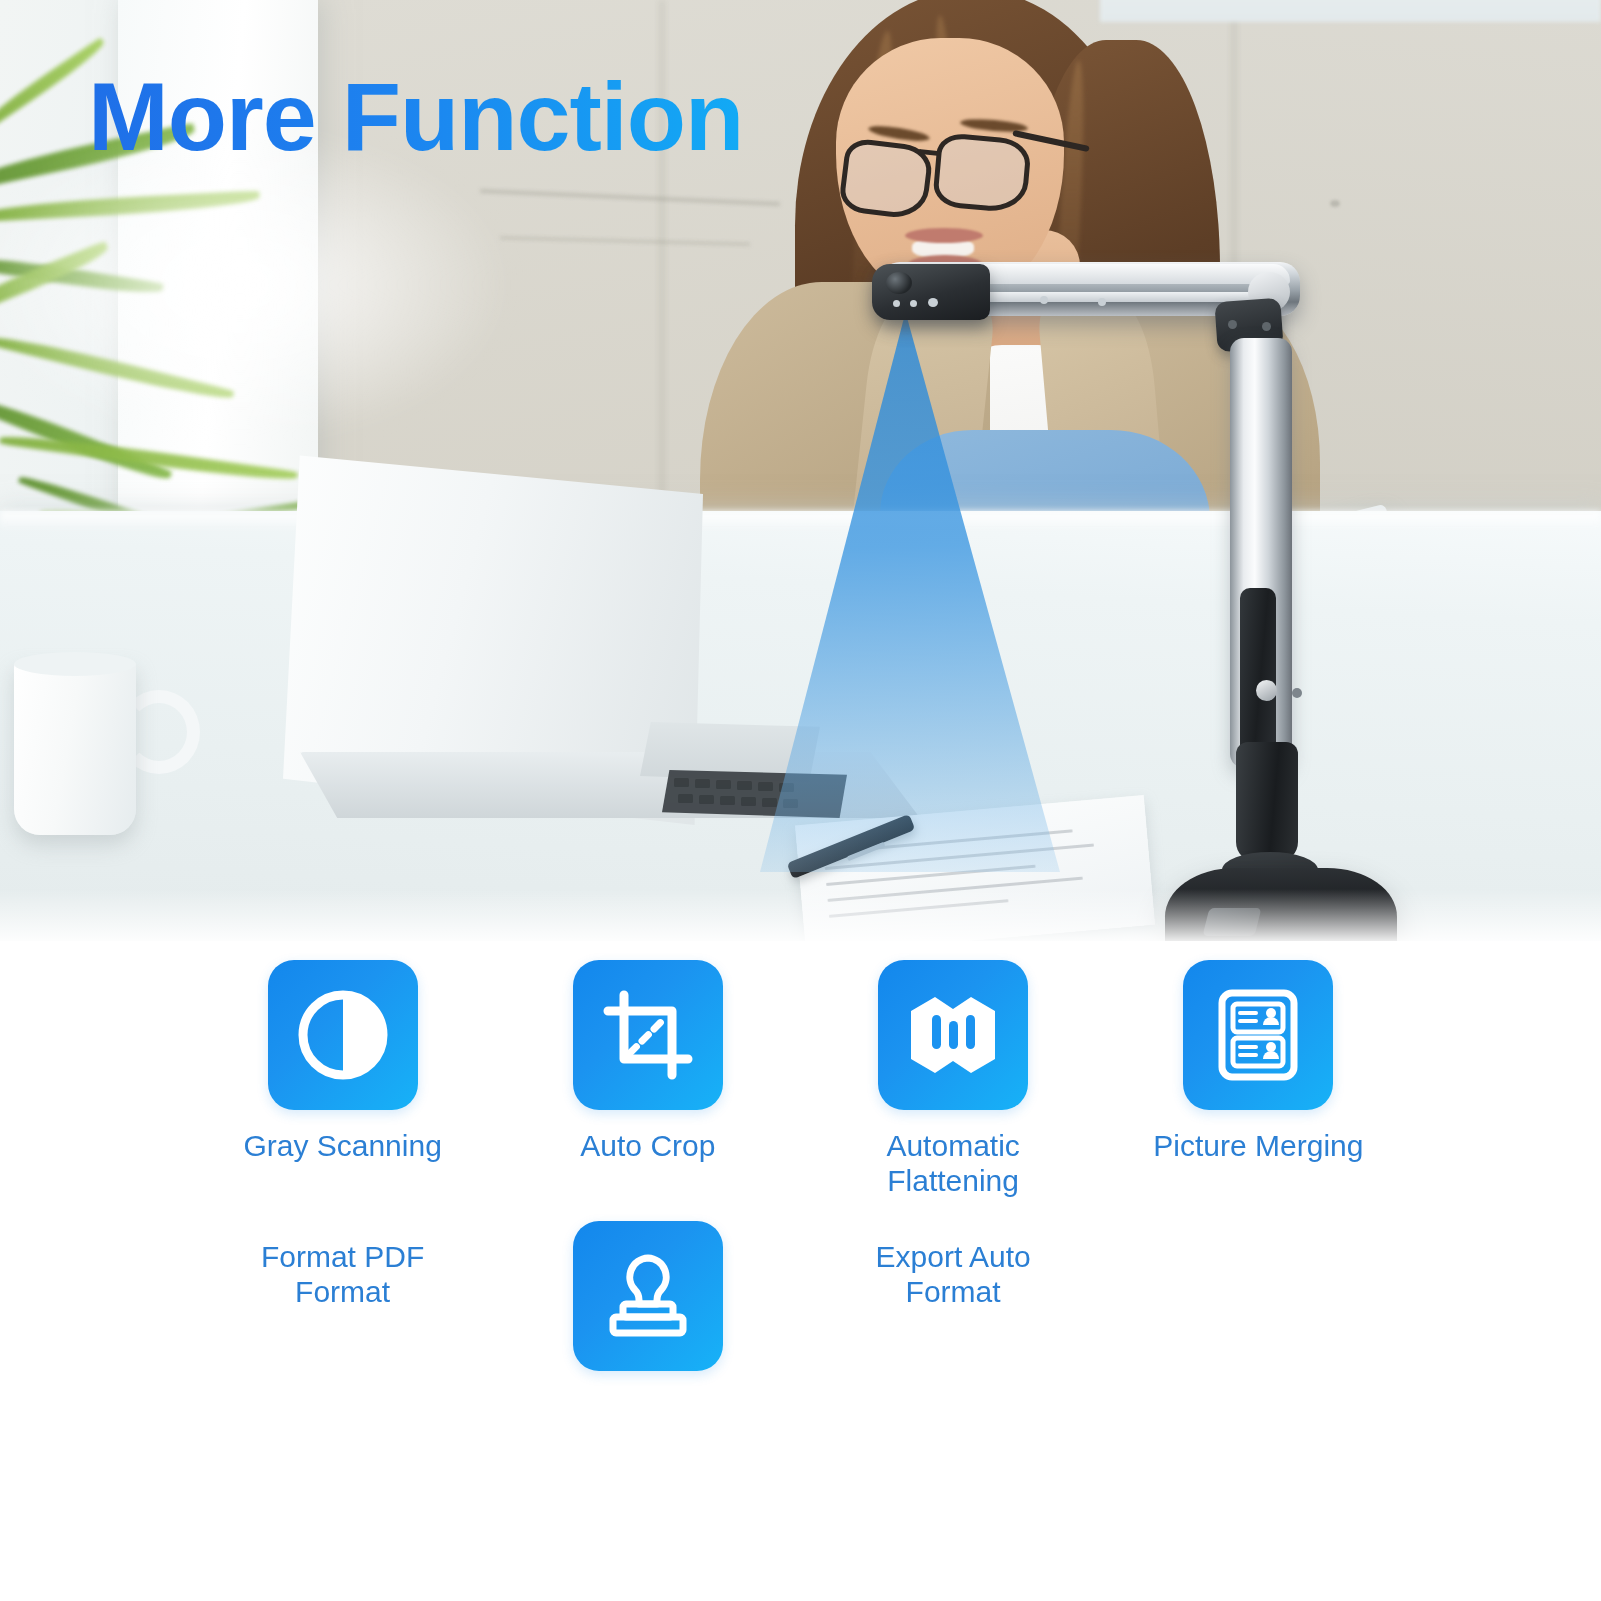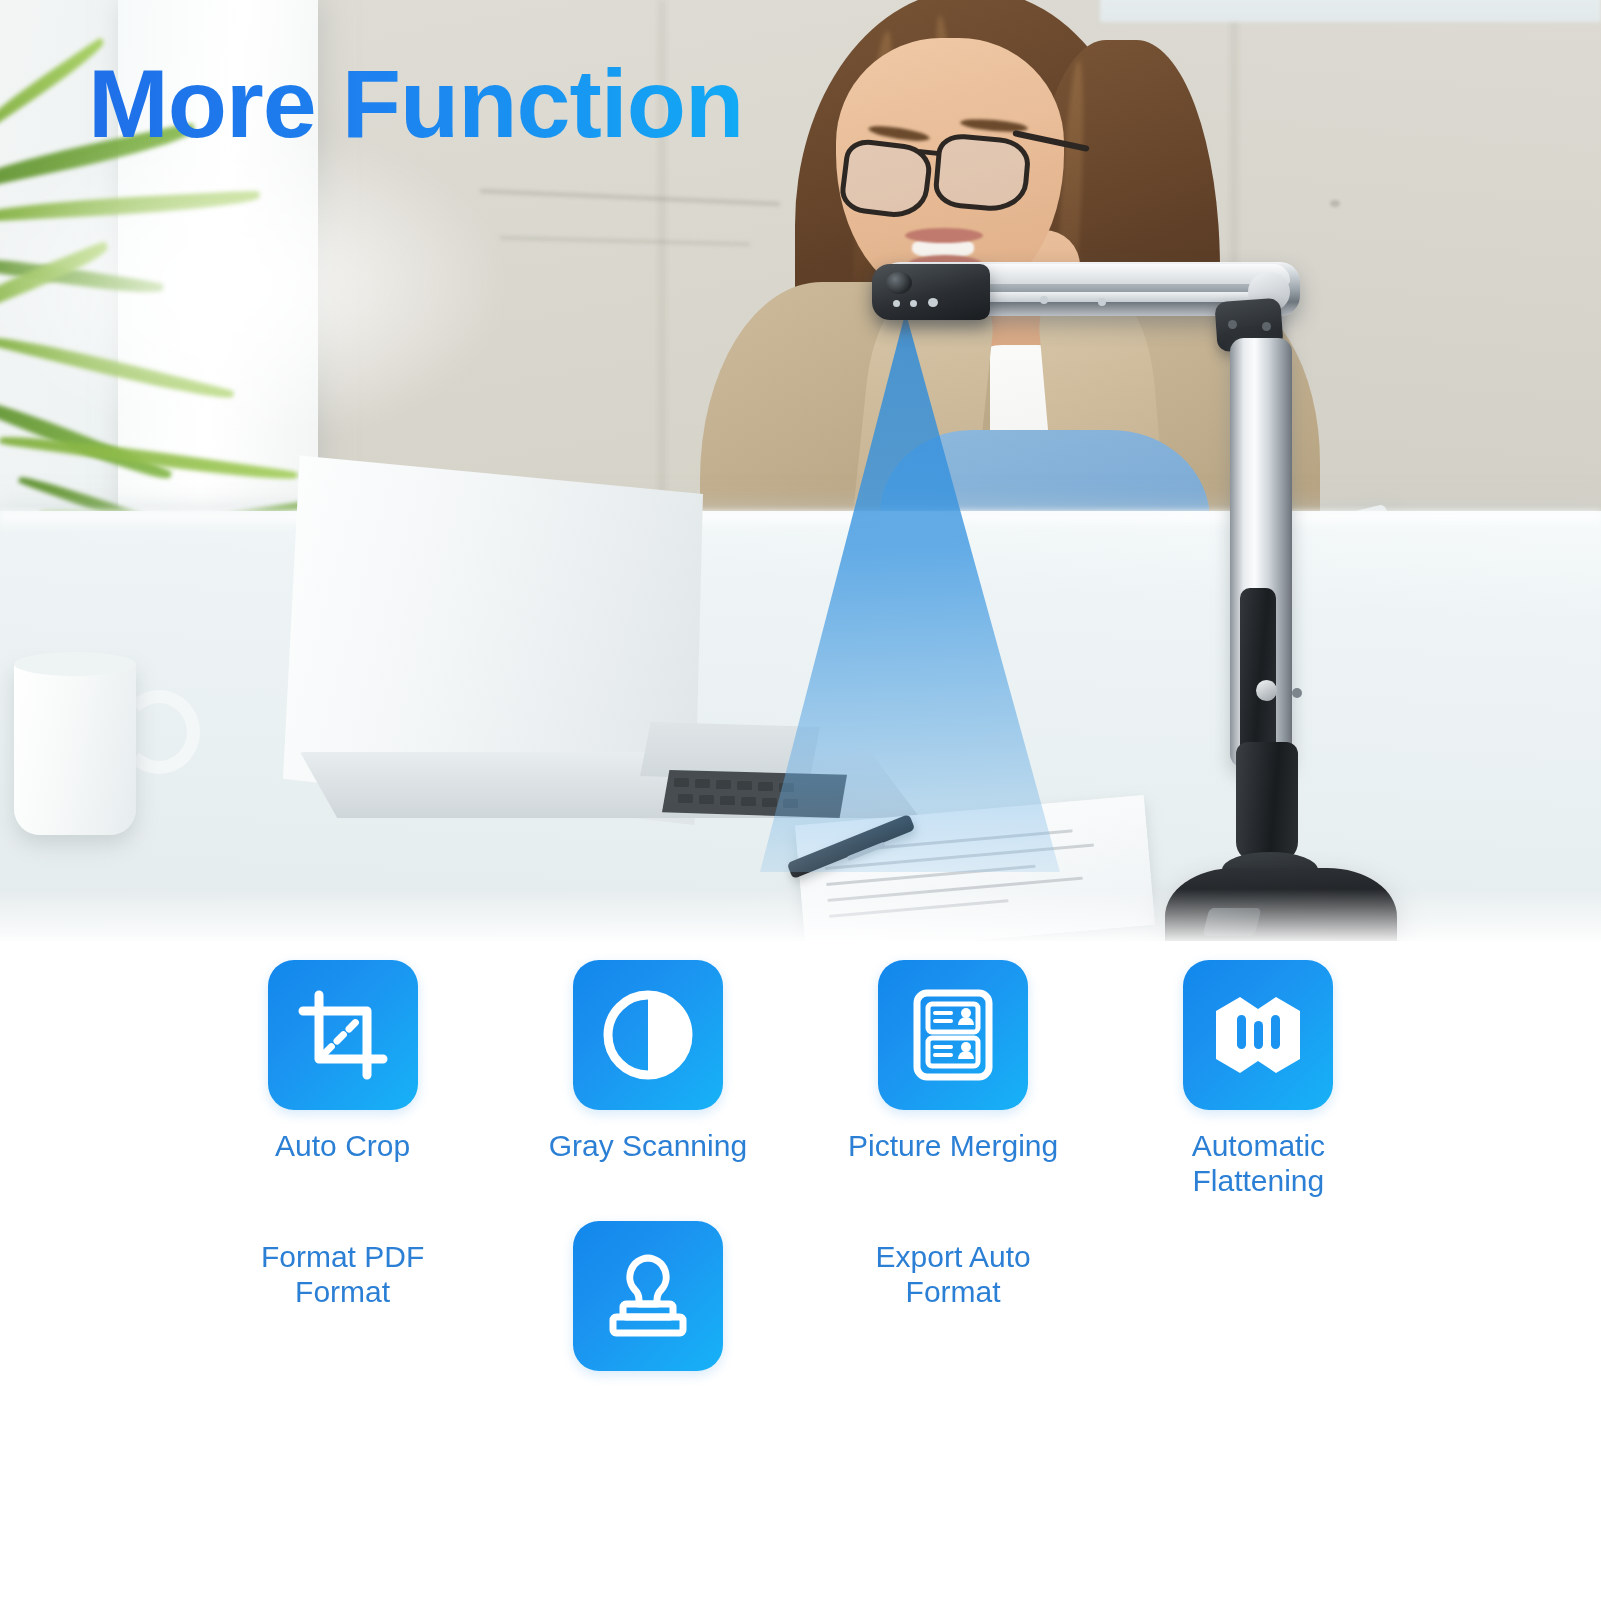--- a/index.html
+++ b/index.html
@@ -141,21 +141,21 @@
   .scan-cone{position:absolute;
      background:linear-gradient(178deg,rgba(40,135,215,.82) 0%,rgba(58,150,225,.78) 42%,
                 rgba(96,170,228,.54) 74%,rgba(140,195,235,.24) 100%);
      clip-path:polygon(50% 0%,100% 100%,0% 100%);}
 
   
   .photo-fade{position:absolute;left:0;right:0;bottom:0;height:52px;
      background:linear-gradient(180deg,rgba(255,255,255,0),rgba(255,255,255,.92));}
 
   
-  #headline{position:absolute;left:88px;top:55px;z-index:40;
+  #headline{position:absolute;left:88px;top:68px;z-index:40;
      font-size:97px;font-weight:bold;line-height:1;letter-spacing:-1px;
      background:linear-gradient(90deg,#1f6fe8 0%,#1d82ef 45%,#12aaf5 100%);
      -webkit-background-clip:text;background-clip:text;color:transparent;
      -webkit-text-fill-color:transparent;white-space:nowrap;}
 
   
   #features{position:absolute;left:0;top:960px;width:1601px;padding:0 190px;
      box-sizing:border-box;display:grid;grid-template-columns:repeat(4,1fr);
      row-gap:22px;column-gap:0;}
   .feat{display:flex;flex-direction:column;align-items:center;}
@@ -332,43 +332,58 @@
 
     <div class="photo-fade"></div>
   </div>
 
   <div id="headline">More Function</div>
 
   <div id="features">
 
     <div class="feat">
       <div class="tile">
+        <svg width="96" height="96" viewBox="0 0 96 96" fill="none">
+          <circle cx="48" cy="48" r="40" stroke="#fff" stroke-width="9"></circle>
+          <path d="M48 8 a40 40 0 0 1 0 80 z" fill="#fff"></path>
+        </svg>
+      </div>
+      <div class="flabel">
+        <span>Gray Scanning</span>
+      </div>
+    </div>
+
+    <div class="feat">
+      <div class="tile">
         <svg width="92" height="92" viewBox="0 0 92 92" fill="none">
           <path d="M22 6 V70 H86" stroke="#fff" stroke-width="9" stroke-linecap="round" stroke-linejoin="round"></path>
           <path d="M6 22 H70 V86" stroke="#fff" stroke-width="9" stroke-linecap="round" stroke-linejoin="round"></path>
           <path d="M28 64 L64 28" stroke="#fff" stroke-width="7" stroke-linecap="round" stroke-dasharray="9 8"></path>
         </svg>
       </div>
       <div class="flabel">
         <span>Auto Crop</span>
       </div>
     </div>
 
+
     <div class="feat">
       <div class="tile">
-        <svg width="96" height="96" viewBox="0 0 96 96" fill="none">
-          <circle cx="48" cy="48" r="40" stroke="#fff" stroke-width="9"></circle>
-          <path d="M48 8 a40 40 0 0 1 0 80 z" fill="#fff"></path>
+        <svg width="96" height="92" viewBox="0 0 96 92" fill="none">
+          <path d="M6 22 L30 8 L48 20 L66 8 L90 22 V70 L66 84 L48 72 L30 84 L6 70 Z" fill="#fff"></path>
+          <rect x="27" y="26" width="9" height="34" rx="4.5" fill="#1b93f0"></rect>
+          <rect x="44" y="32" width="9" height="28" rx="4.5" fill="#1b93f0"></rect>
+          <rect x="61" y="26" width="9" height="34" rx="4.5" fill="#1b93f0"></rect>
         </svg>
       </div>
       <div class="flabel">
-        <span>Gray Scanning</span>
-      </div>
-    </div>
-
+        <span>Automatic</span><br>
+        <span>Flattening</span>
+      </div>
+    </div>
 
     <div class="feat">
       <div class="tile">
         <svg width="84" height="96" viewBox="0 0 84 96" fill="none">
           <rect x="6" y="6" width="72" height="84" rx="10" stroke="#fff" stroke-width="7"></rect>
           <rect x="17" y="17" width="50" height="28" rx="4" stroke="#fff" stroke-width="5"></rect>
           <rect x="17" y="51" width="50" height="28" rx="4" stroke="#fff" stroke-width="5"></rect>
           <rect x="22" y="24" width="20" height="4" rx="2" fill="#fff"></rect>
           <rect x="22" y="32" width="20" height="4" rx="2" fill="#fff"></rect>
           <circle cx="55" cy="26" r="5" fill="#fff"></circle>
@@ -378,35 +393,20 @@
           <circle cx="55" cy="60" r="5" fill="#fff"></circle>
           <path d="M47 72 a8 8 0 0 1 16 0 z" fill="#fff"></path>
         </svg>
       </div>
       <div class="flabel">
         <span>Picture Merging</span>
       </div>
     </div>
 
     <div class="feat">
-      <div class="tile">
-        <svg width="96" height="92" viewBox="0 0 96 92" fill="none">
-          <path d="M6 22 L30 8 L48 20 L66 8 L90 22 V70 L66 84 L48 72 L30 84 L6 70 Z" fill="#fff"></path>
-          <rect x="27" y="26" width="9" height="34" rx="4.5" fill="#1b93f0"></rect>
-          <rect x="44" y="32" width="9" height="28" rx="4.5" fill="#1b93f0"></rect>
-          <rect x="61" y="26" width="9" height="34" rx="4.5" fill="#1b93f0"></rect>
-        </svg>
-      </div>
-      <div class="flabel">
-        <span>Automatic</span><br>
-        <span>Flattening</span>
-      </div>
-    </div>
-
-    <div class="feat">
       <div class="flabel">
         <span>Format PDF</span><br>
         <span>Format</span>
       </div>
     </div>
 
     <div class="feat">
       <div class="tile">
         <svg width="94" height="92" viewBox="0 0 94 92" fill="none">
           <path d="M47 8 a19 19 0 0 1 13 32 c-3 3 -4 6 -4 10 v4 H38 v-4 c0 -4 -1 -7 -4 -10 A19 19 0 0 1 47 8 Z" stroke="#fff" stroke-width="7" stroke-linejoin="round"></path>

